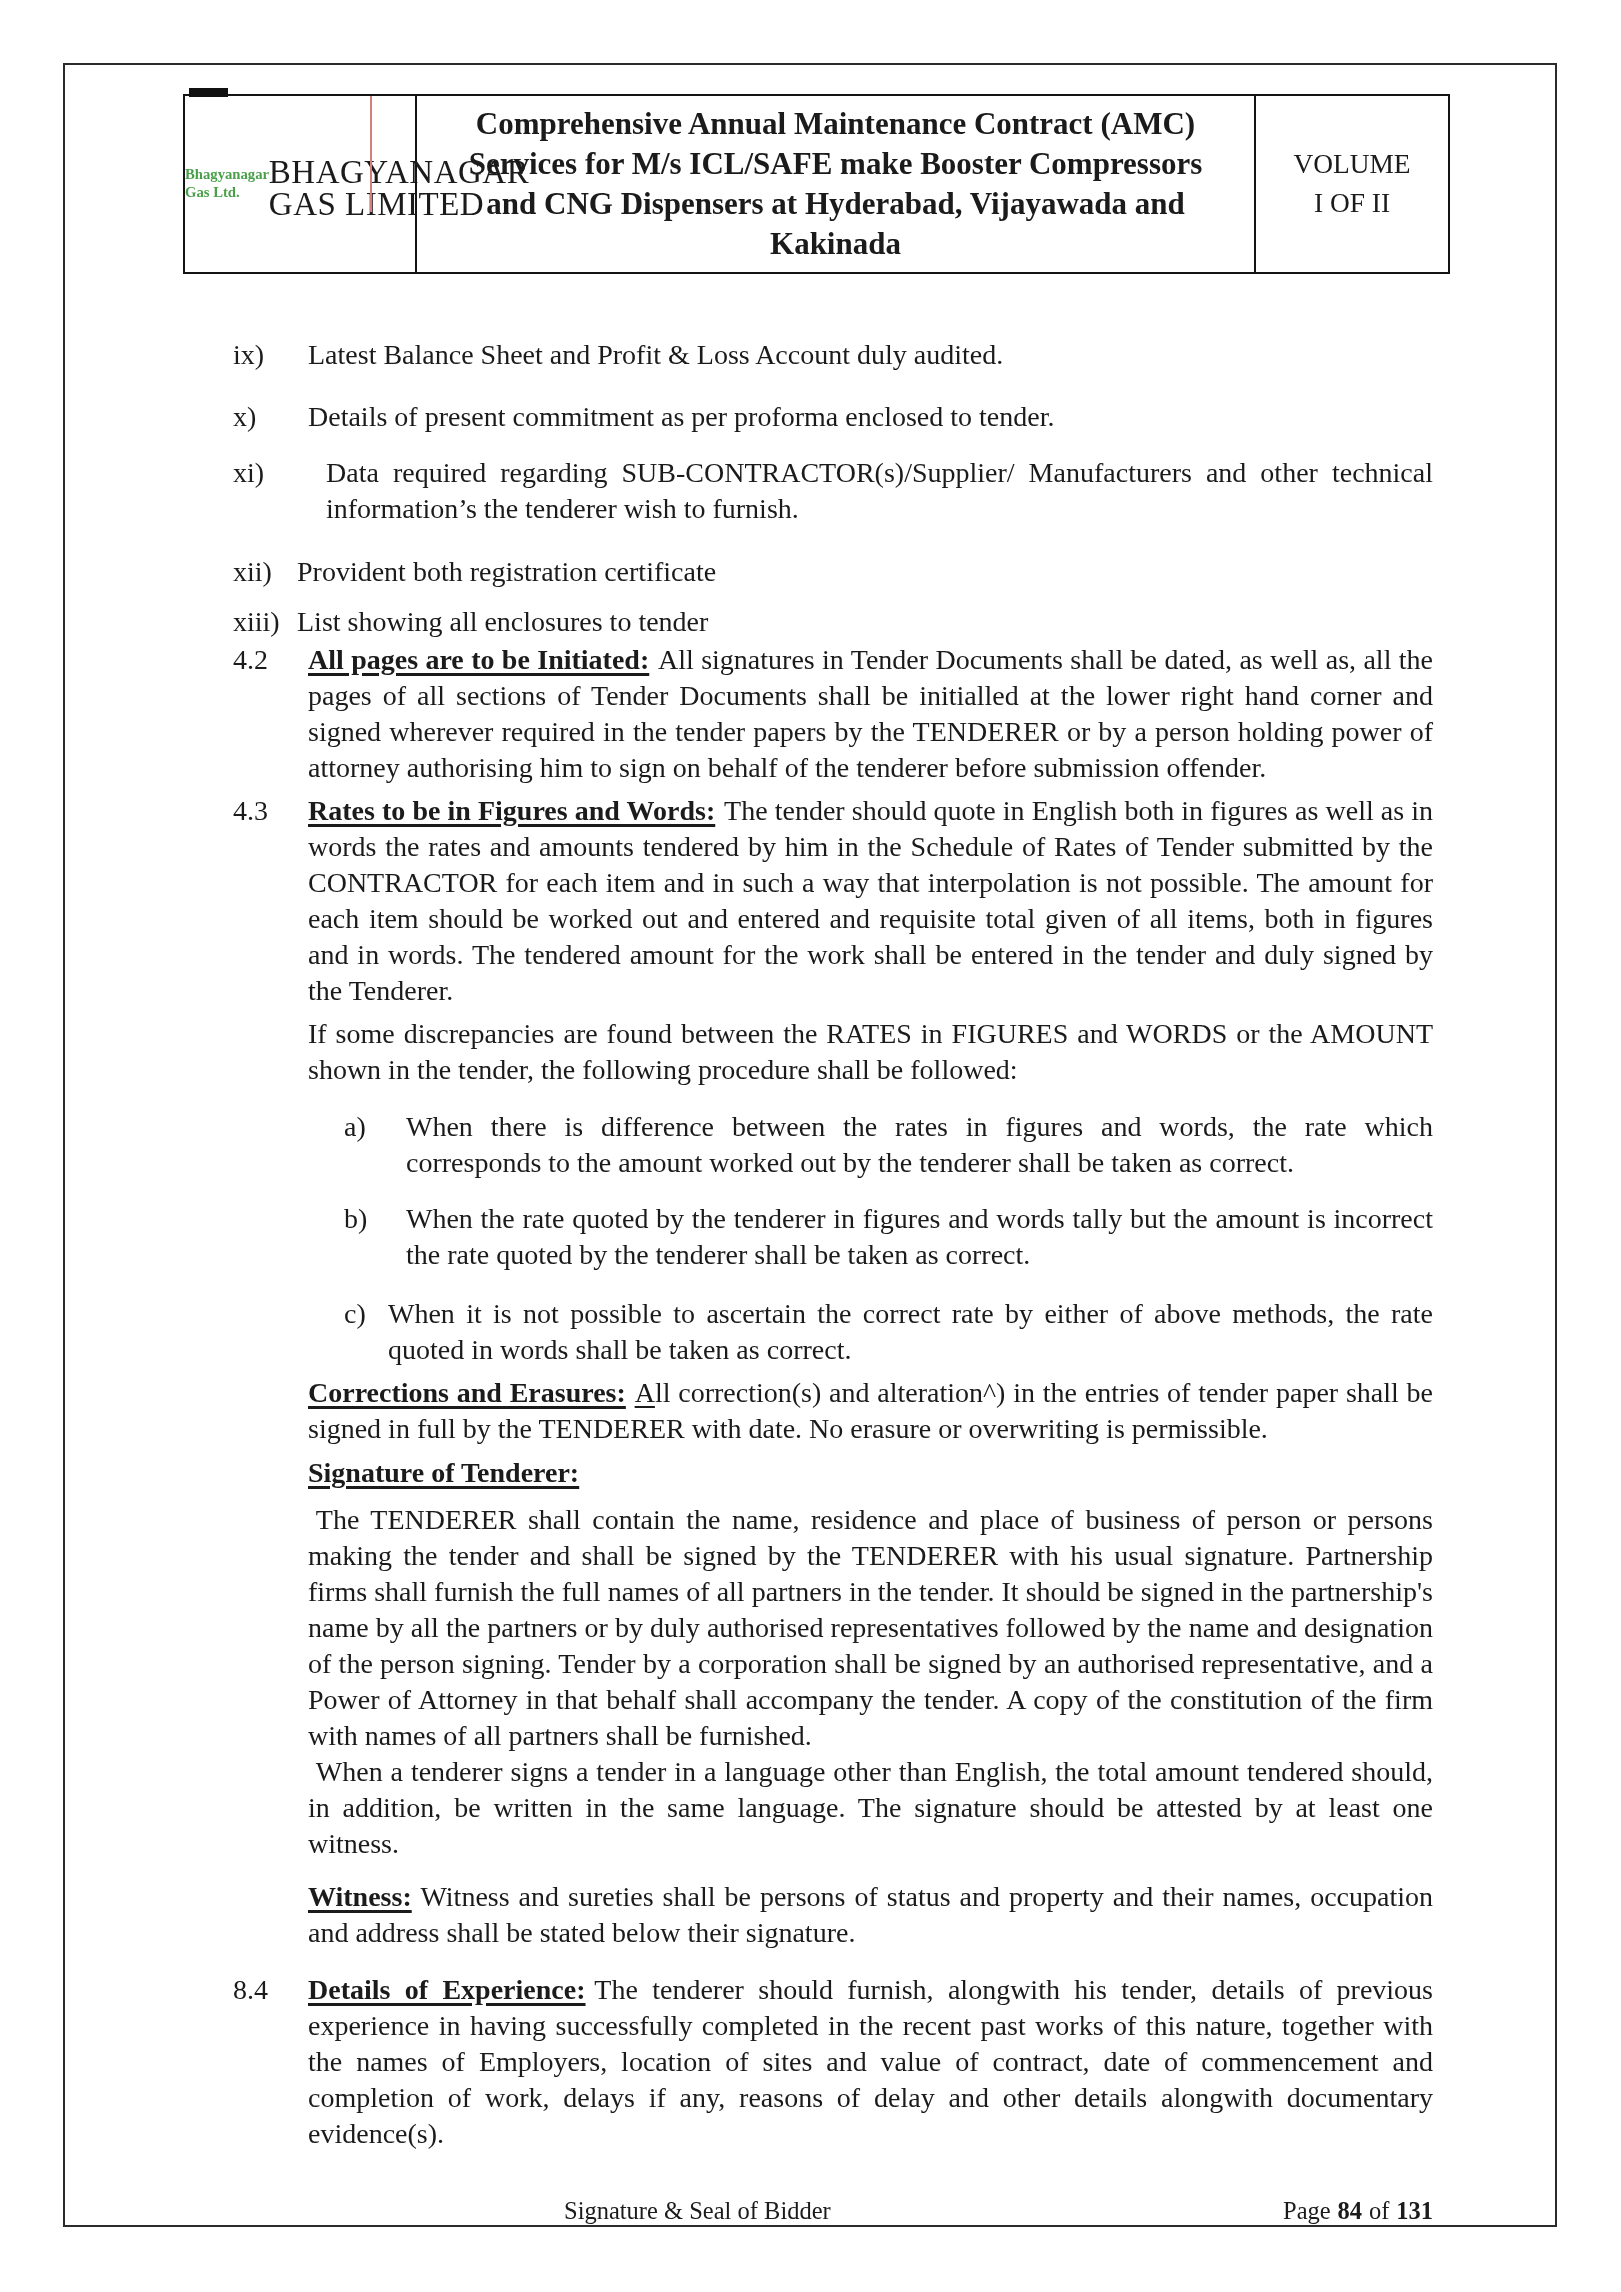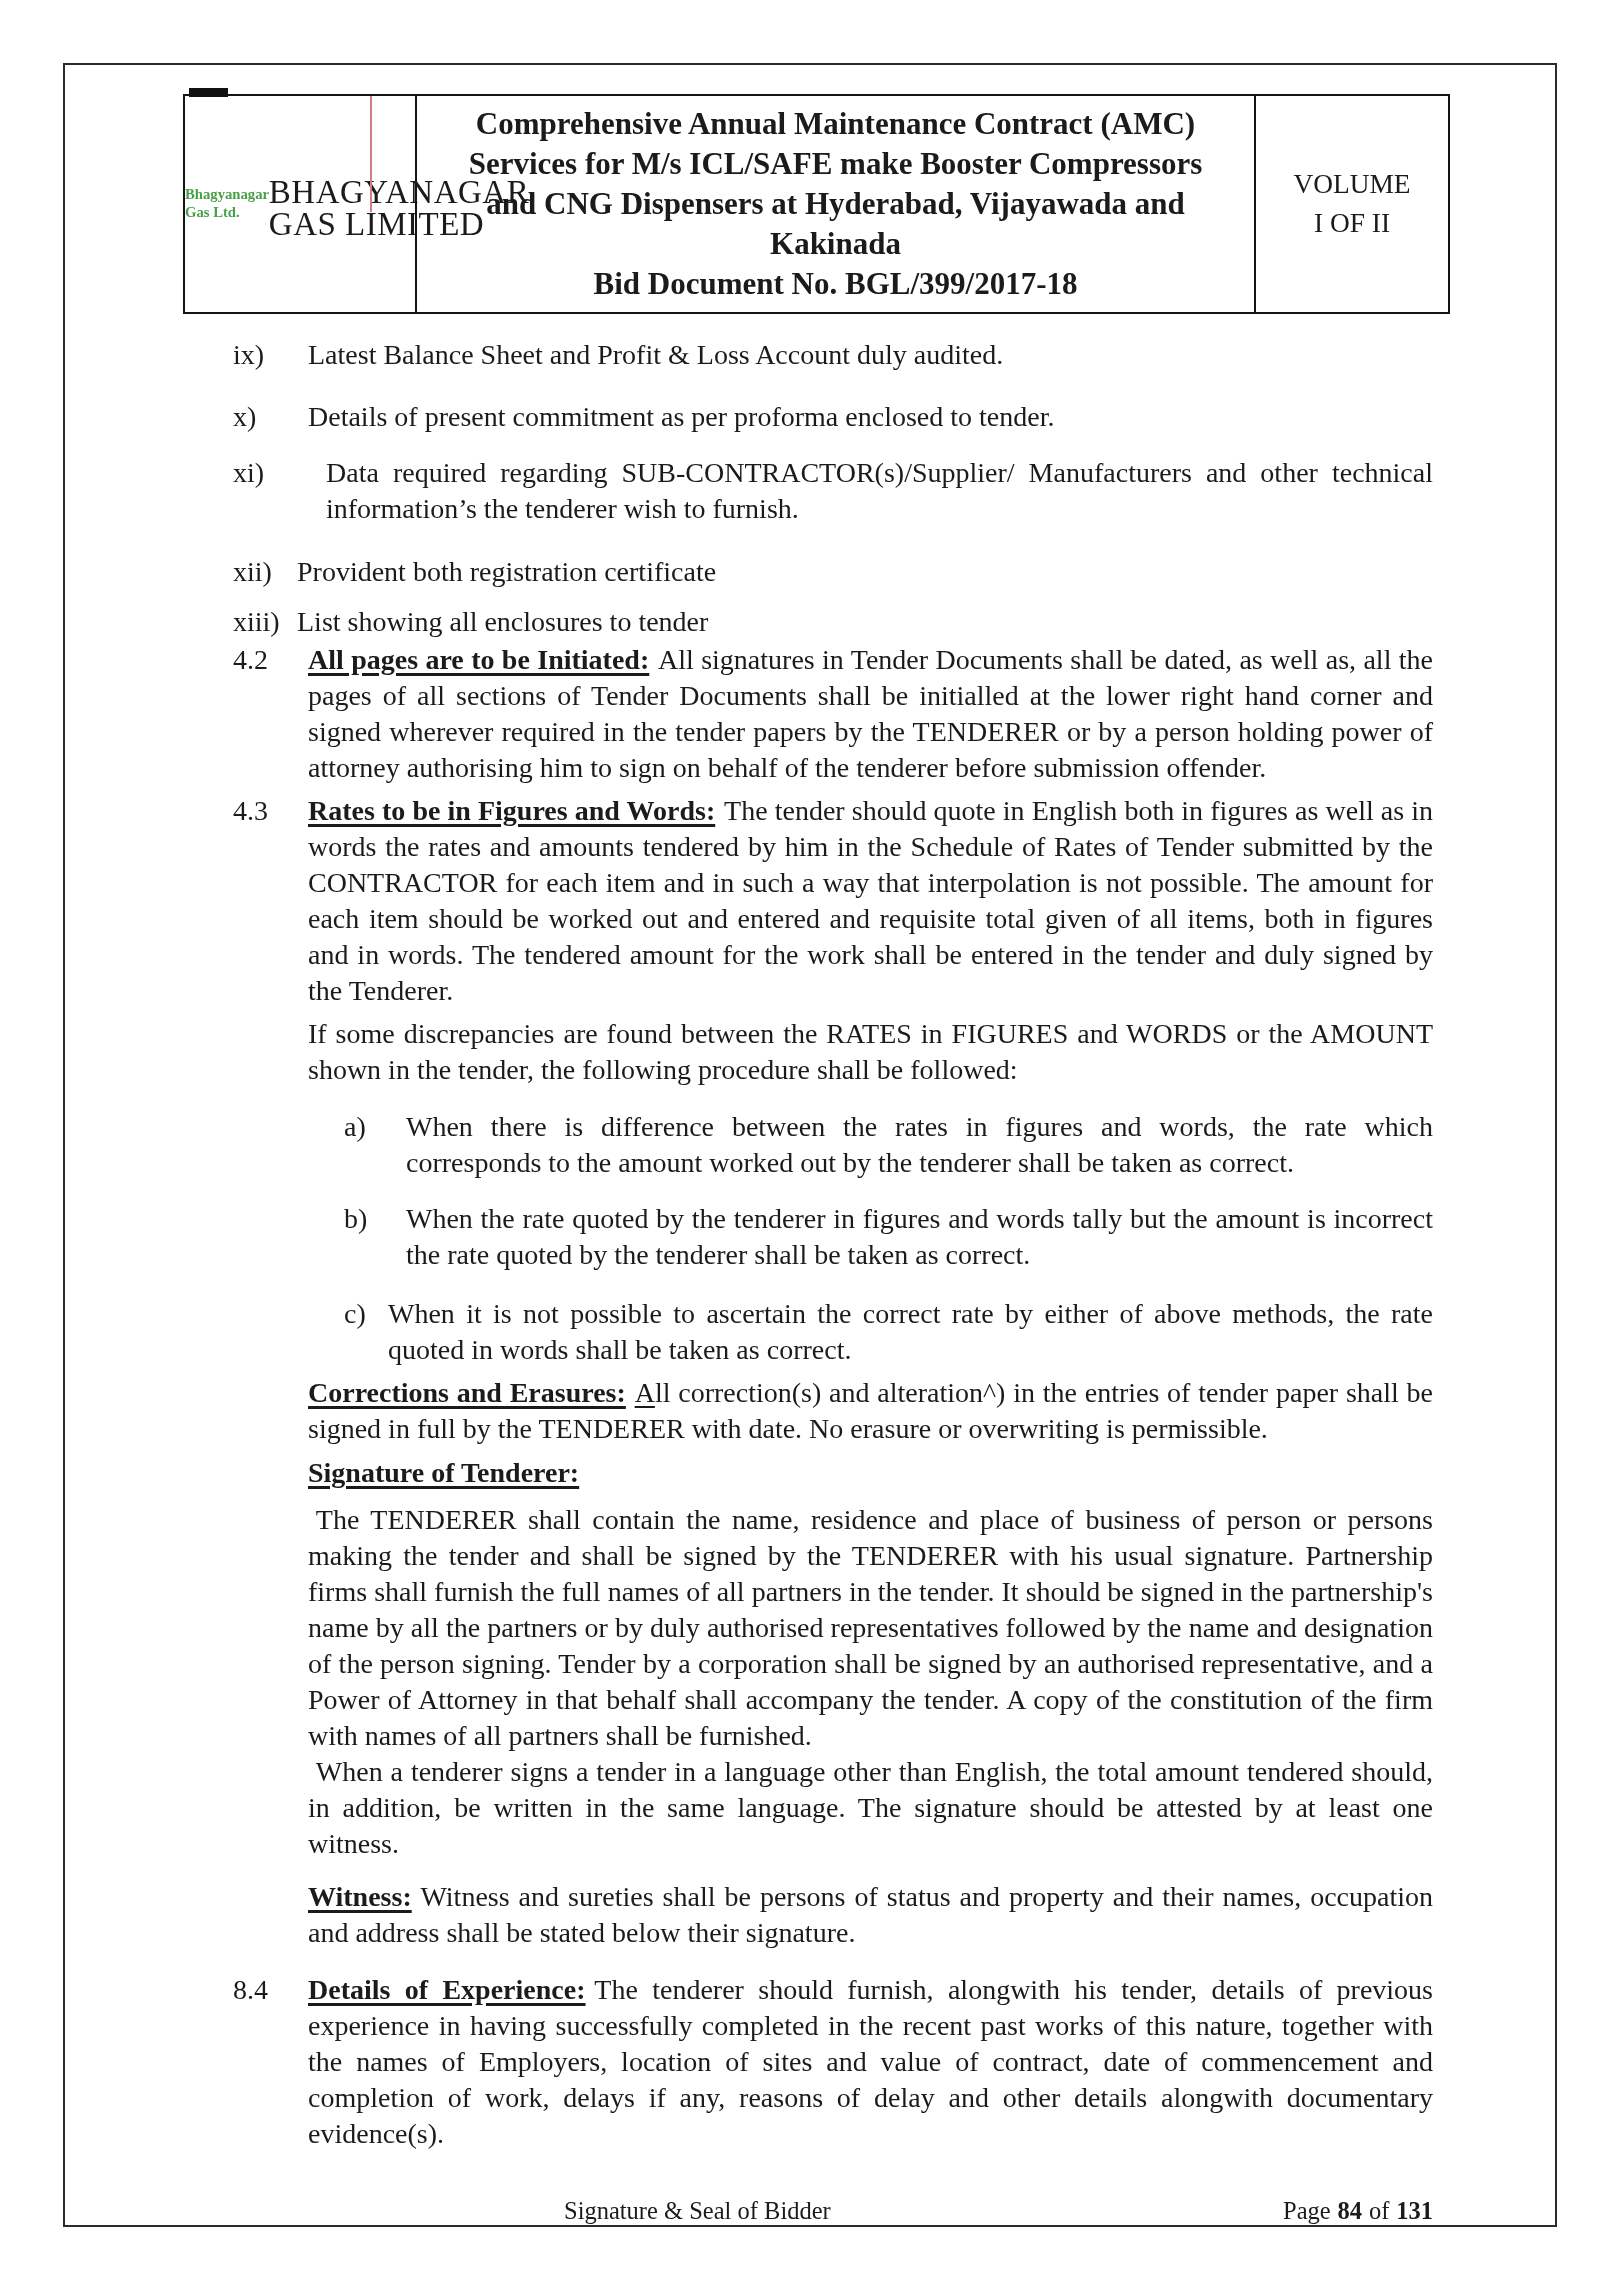--- a/index.html
+++ b/index.html
@@ -135,21 +135,20 @@
       <div>BHAGYANAGAR</div>
       <div>GAS LIMITED</div>
     </div>
   </div>
 
   <div class="hcol-title">
     <div>Comprehensive Annual Maintenance Contract (AMC)</div>
     <div>Services for M/s ICL/SAFE make Booster Compressors</div>
     <div>and CNG Dispensers at Hyderabad, Vijayawada and</div>
     <div>Kakinada</div>
-    <div>Bid Document No. BGL/399/2017-18</div>
   </div>
 
   <div class="hcol-vol">
     <div>VOLUME</div>
     <div>I OF II</div>
   </div>
 </div>
 
 <div class="content">
 

